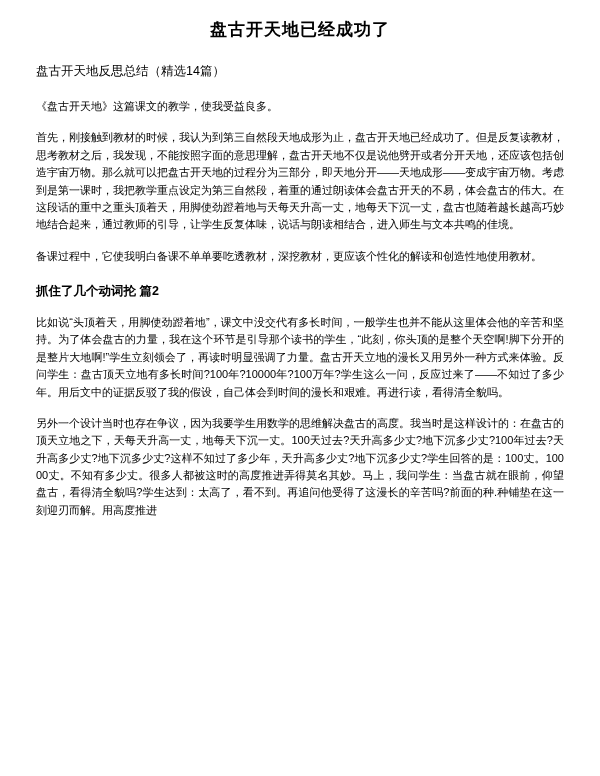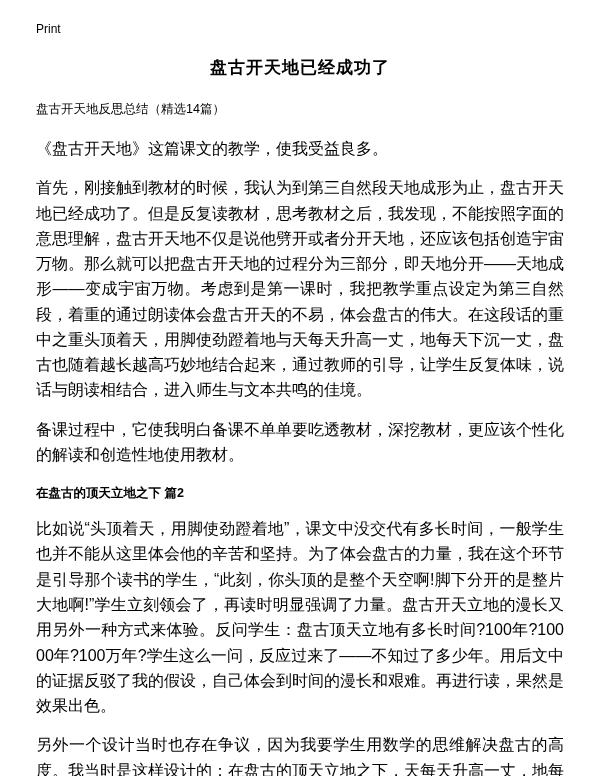--- a/index.html
+++ b/index.html
@@ -34,41 +34,40 @@
   .subtitle {
     font-size: 12.5px;
     margin: 0 0 18px 0;
   }
   h2.section-heading {
     font-size: 12.5px;
     font-weight: bold;
     margin: 18px 0 14px 0;
   }
   p.para {
-    font-size: 16px;
+    font-size: 11px;
     line-height: 1.58;
     margin: 0 0 14px 0;
     text-align: justify;
     word-break: break-all;
   }
 </style>
 </head>
 <body>
 
 <div class="page">
 
-  <div class="print-link">Print</div>
 
   <h1 class="doc-title">盘古开天地已经成功了</h1>
 
   <p class="subtitle">盘古开天地反思总结（精选14篇）</p>
 
 
   <p class="para">《盘古开天地》这篇课文的教学，使我受益良多。</p>
   <p class="para">首先，刚接触到教材的时候，我认为到第三自然段天地成形为止，盘古开天地已经成功了。但是反复读教材，思考教材之后，我发现，不能按照字面的意思理解，盘古开天地不仅是说他劈开或者分开天地，还应该包括创造宇宙万物。那么就可以把盘古开天地的过程分为三部分，即天地分开——天地成形——变成宇宙万物。考虑到是第一课时，我把教学重点设定为第三自然段，着重的通过朗读体会盘古开天的不易，体会盘古的伟大。在这段话的重中之重头顶着天，用脚使劲蹬着地与天每天升高一丈，地每天下沉一丈，盘古也随着越长越高巧妙地结合起来，通过教师的引导，让学生反复体味，说话与朗读相结合，进入师生与文本共鸣的佳境。</p>
   <p class="para">备课过程中，它使我明白备课不单单要吃透教材，深挖教材，更应该个性化的解读和创造性地使用教材。</p>
 
-  <h2 class="section-heading">在盘古的顶天立地之下 篇2</h2>
+  <h2 class="section-heading">抓住了几个动词抡 篇2</h2>
 
-  <p class="para">比如说“头顶着天，用脚使劲蹬着地”，课文中没交代有多长时间，一般学生也并不能从这里体会他的辛苦和坚持。为了体会盘古的力量，我在这个环节是引导那个读书的学生，“此刻，你头顶的是整个天空啊!脚下分开的是整片大地啊!”学生立刻领会了，再读时明显强调了力量。盘古开天立地的漫长又用另外一种方式来体验。反问学生：盘古顶天立地有多长时间?100年?10000年?100万年?学生这么一问，反应过来了——不知过了多少年。用后文中的证据反驳了我的假设，自己体会到时间的漫长和艰难。再进行读，果然是效果出色。</p>
+  <p class="para">比如说“头顶着天，用脚使劲蹬着地”，课文中没交代有多长时间，一般学生也并不能从这里体会他的辛苦和坚持。为了体会盘古的力量，我在这个环节是引导那个读书的学生，“此刻，你头顶的是整个天空啊!脚下分开的是整片大地啊!”学生立刻领会了，再读时明显强调了力量。盘古开天立地的漫长又用另外一种方式来体验。反问学生：盘古顶天立地有多长时间?100年?10000年?100万年?学生这么一问，反应过来了——不知过了多少年。用后文中的证据反驳了我的假设，自己体会到时间的漫长和艰难。再进行读，看得清全貌吗。</p>
   <p class="para">另外一个设计当时也存在争议，因为我要学生用数学的思维解决盘古的高度。我当时是这样设计的：在盘古的顶天立地之下，天每天升高一丈，地每天下沉一丈。100天过去?天升高多少丈?地下沉多少丈?100年过去?天升高多少丈?地下沉多少丈?这样不知过了多少年，天升高多少丈?地下沉多少丈?学生回答的是：100丈。10000丈。不知有多少丈。很多人都被这时的高度推进弄得莫名其妙。马上，我问学生：当盘古就在眼前，仰望盘古，看得清全貌吗?学生达到：太高了，看不到。再追问他受得了这漫长的辛苦吗?前面的种.种铺垫在这一刻迎刃而解。用高度推进</p>
 
 </div>
 
 </body></html>

